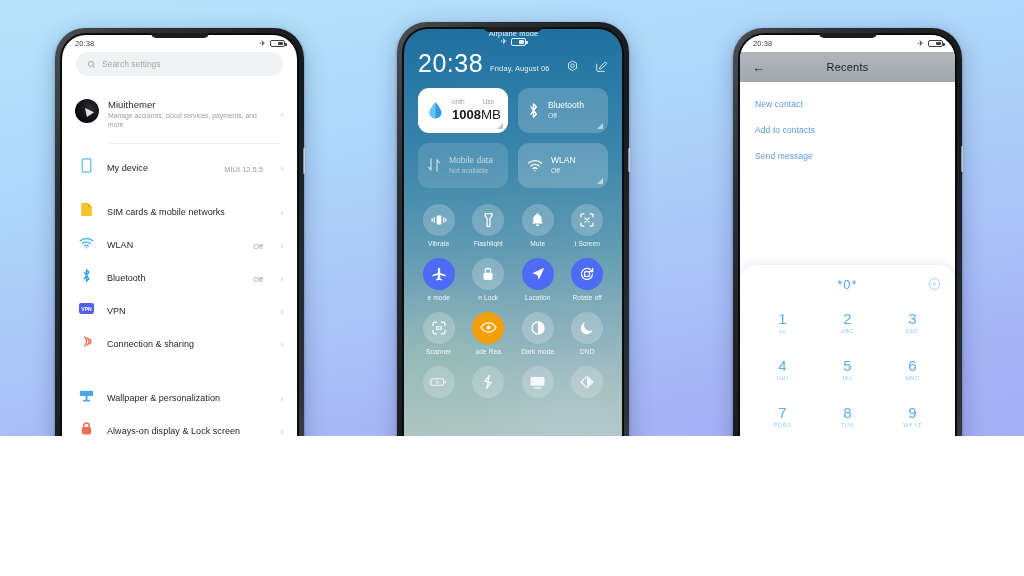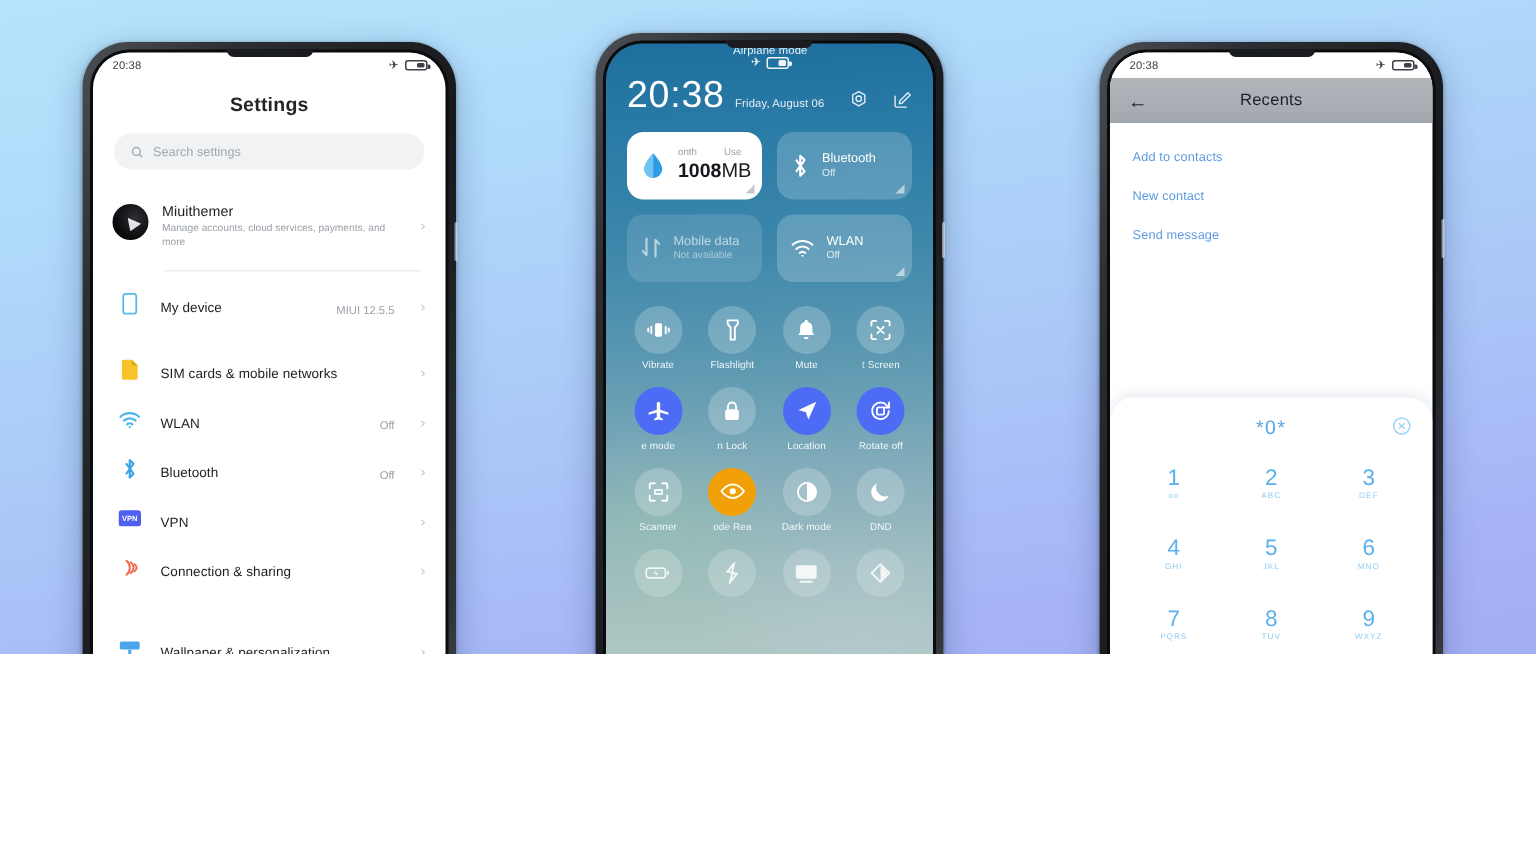--- a/index.html
+++ b/index.html
@@ -308,21 +308,20 @@
         <div class="statusbar">
           <span>20:38</span>
           <span class="sb-right">
             <span class="plane-ic">✈</span>
             <span class="batt">
                 <i></i>
               </span>
           </span>
         </div>
 
-        <div class="set-title">Settings</div>
 
         <div class="searchbar">
           <span class="sicon">
             <svg width="9" height="9" viewBox="0 0 16 16" fill="none" stroke="currentColor" stroke-width="1.7">
               <circle cx="7" cy="7" r="4.6"></circle>
                 <path d="M10.4 10.4 L14 14"></path>
             </svg>
           </span>
           <span class="sph">Search settings</span>
         </div>
@@ -764,22 +763,22 @@
               </span>
           </span>
         </div>
 
         <div class="rec-head">
           <span class="back">←</span>
           <span class="rec-title">Recents</span>
         </div>
 
         <div class="rec-list">
+          <div class="rec-item">New contact</div>
           <div class="rec-item">Add to contacts</div>
-          <div class="rec-item">New contact</div>
           <div class="rec-item">Send message</div>
         </div>
 
         <div class="dialer">
           <div class="dial-top">
             <span class="dial-num">*0*</span>
             <span class="dial-back">
               <svg width="13" height="13" viewBox="0 0 16 16" fill="none" stroke="#9ed3f4" stroke-width="1.2">
                   <circle cx="8" cy="8" r="6.6"></circle>
                   <path d="M5.7 5.7l4.6 4.6M10.3 5.7l-4.6 4.6"></path>

